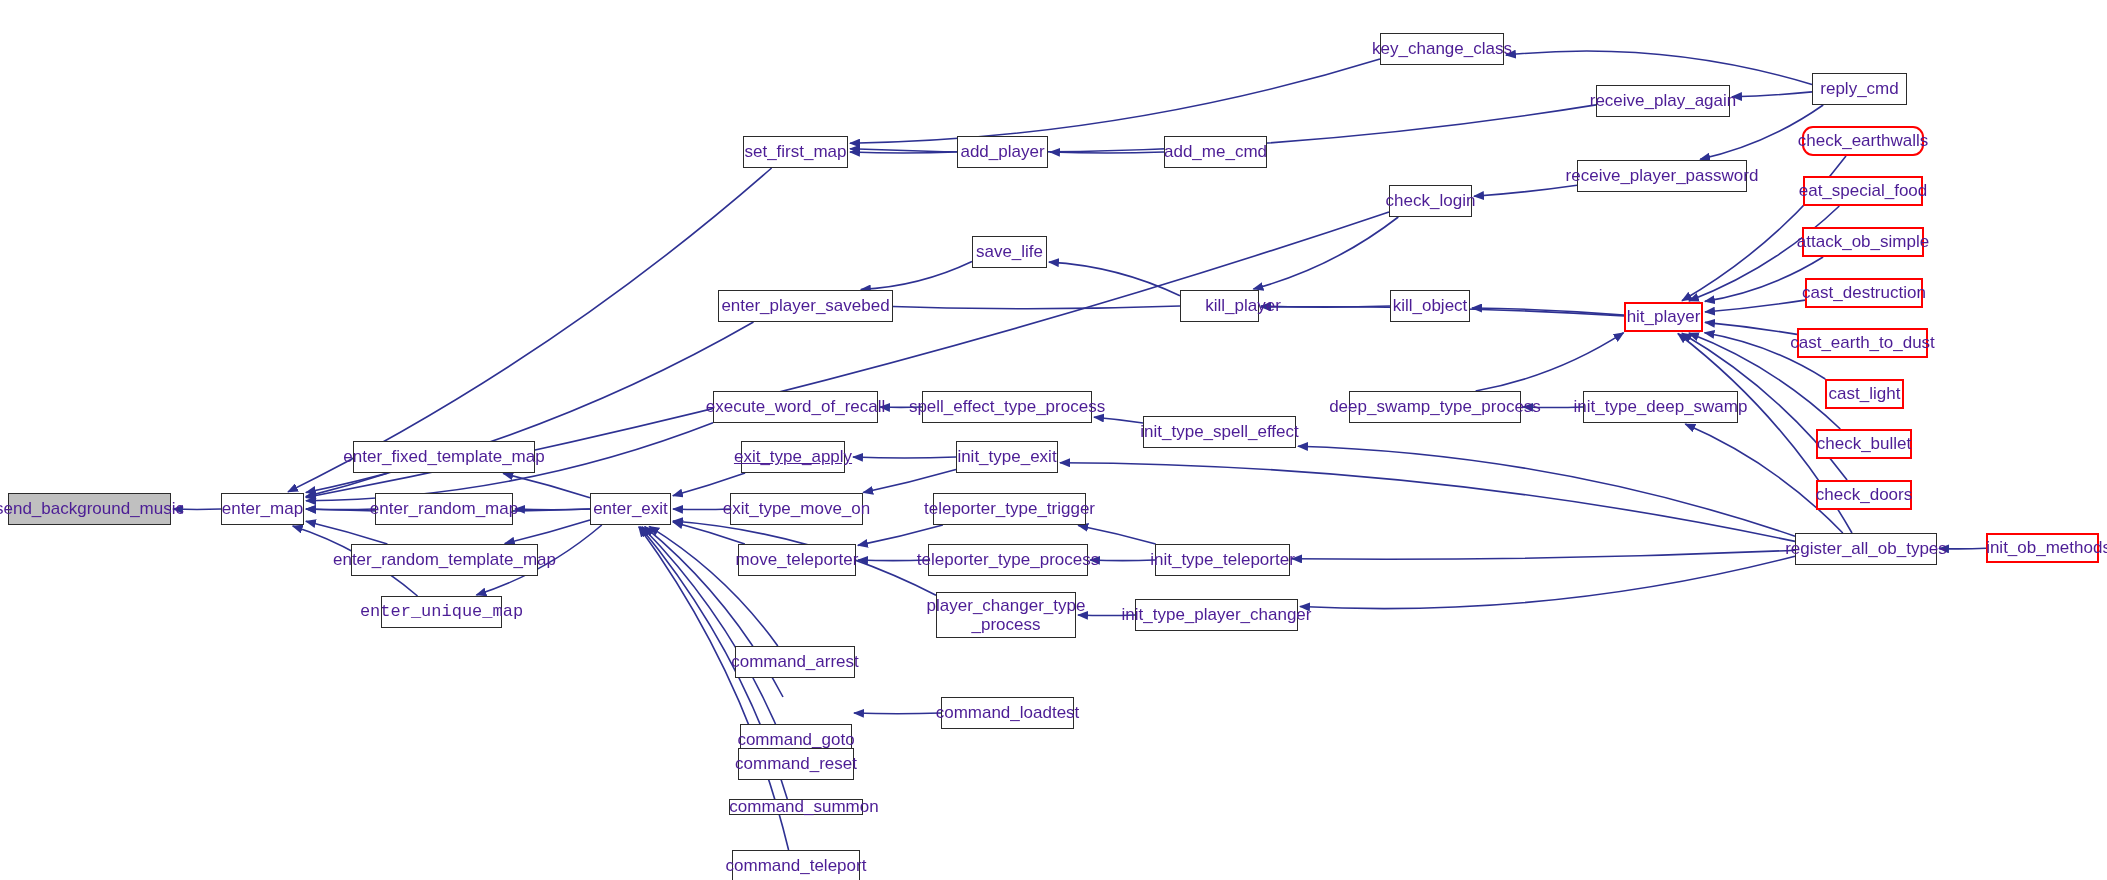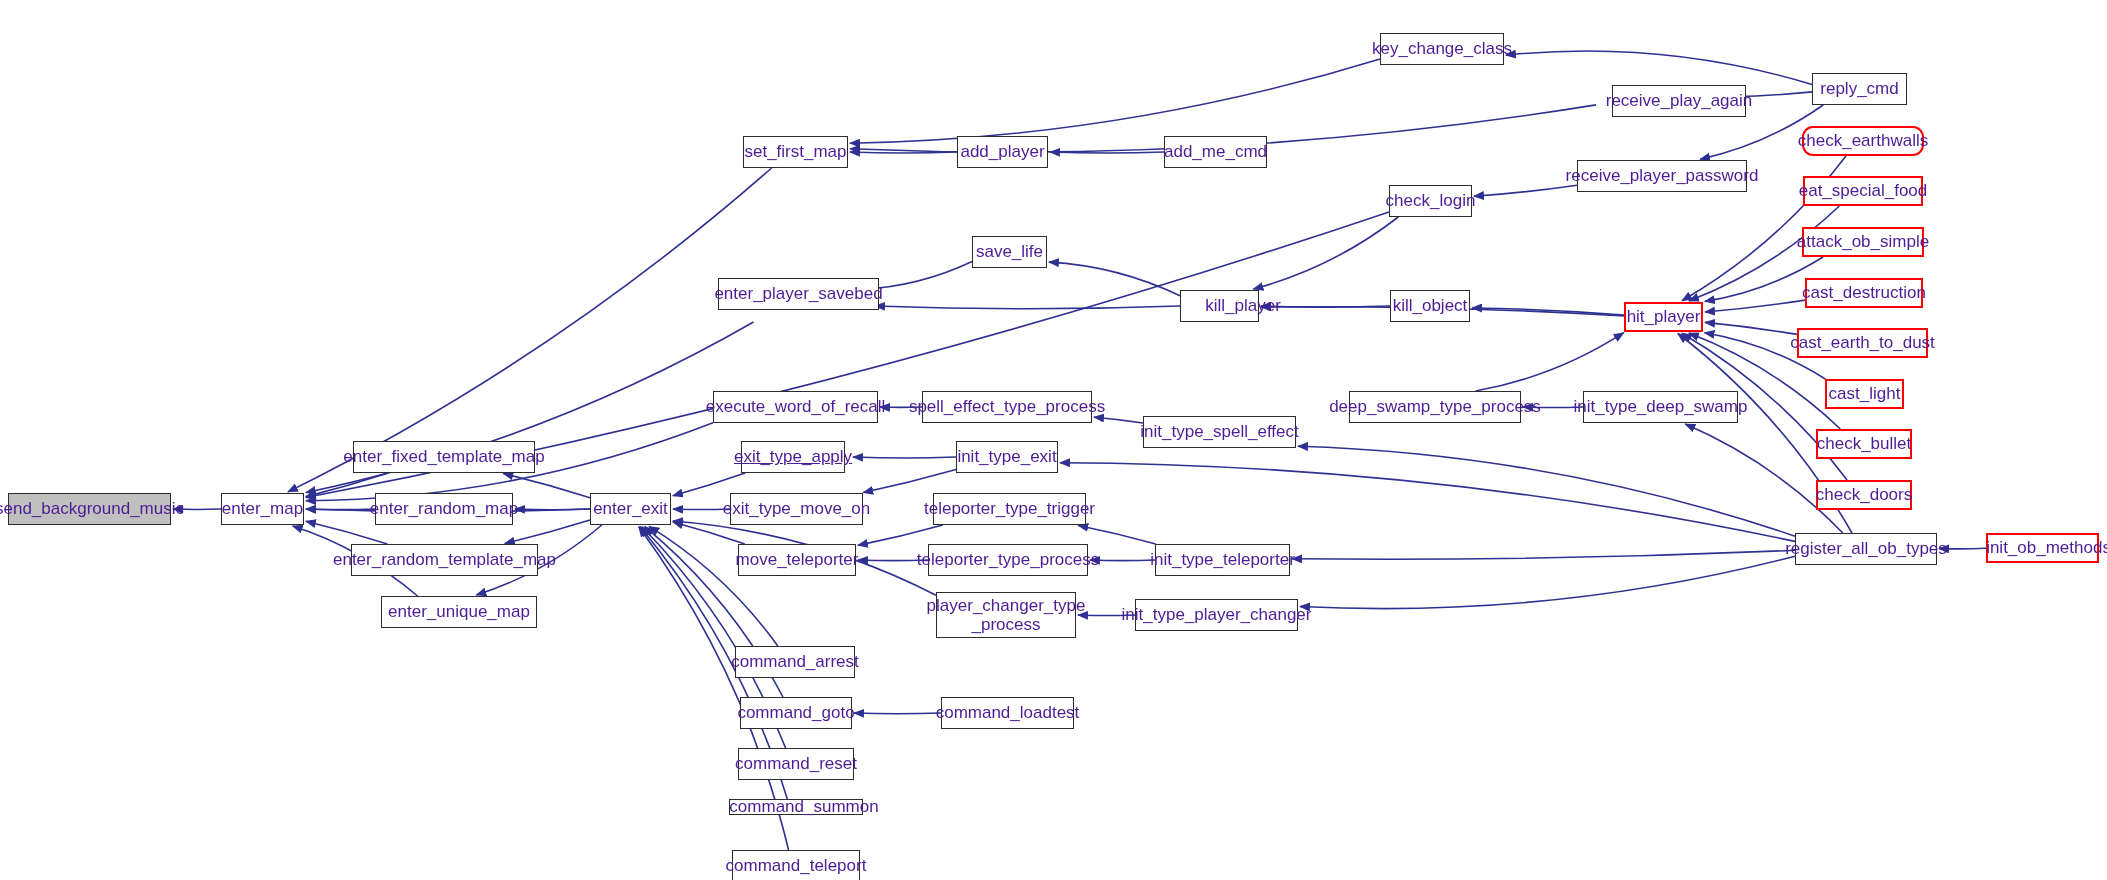--- a/index.html
+++ b/index.html
@@ -90,32 +90,32 @@
         <path d="M787.3,799.0 Q740.9,648.2 640.1,526.8" marker-end="url(#ah)"></path>
         <path d="M788.6,850.0 Q746.0,673.4 638.8,526.8" marker-end="url(#ah)"></path>
       </g>
   </svg>
   <div id="node-layer">
       <div class="node root" style="left: 8px; top: 493px; width: 163px; height: 32px;"><span>send_background_music</span></div>
       <div class="node" style="left: 221px; top: 493px; width: 83px; height: 32px;"><span>enter_map</span></div>
       <div class="node" style="left: 353px; top: 441px; width: 182px; height: 32px;"><span>enter_fixed_template_map</span></div>
       <div class="node" style="left: 375px; top: 493px; width: 138px; height: 32px;"><span>enter_random_map</span></div>
       <div class="node" style="left: 351px; top: 544px; width: 187px; height: 32px;"><span>enter_random_template_map</span></div>
-      <div class="node" style="left: 381px; top: 596px; width: 156px; height: 32px;"><span>enter_unique_map</span></div>
+      <div class="node" style="left: 381px; top: 596px; width: 121px; height: 32px; font-family: Liberation Mono, monospace;"><span>enter_unique_map</span></div>
       <div class="node" style="left: 590px; top: 493px; width: 81px; height: 32px;"><span>enter_exit</span></div>
       <div class="node" style="left: 743px; top: 136px; width: 105px; height: 32px;"><span>set_first_map</span></div>
       <div class="node" style="left: 957px; top: 136px; width: 91px; height: 32px;"><span>add_player</span></div>
       <div class="node" style="left: 1164px; top: 136px; width: 103px; height: 32px;"><span>add_me_cmd</span></div>
-      <div class="node" style="left: 718px; top: 278px; width: 161px; height: 32px;"><span>enter_player_savebed</span></div>
+      <div class="node" style="left: 718px; top: 290px; width: 175px; height: 32px;"><span>enter_player_savebed</span></div>
       <div class="node" style="left: 972px; top: 236px; width: 75px; height: 32px;"><span>save_life</span></div>
       <div class="node" style="left: 1180px; top: 290px; width: 79px; height: 32px; padding-left: 47px;"><span>kill_player</span></div>
       <div class="node" style="left: 1390px; top: 290px; width: 80px; height: 32px;"><span>kill_object</span></div>
       <div class="node" style="left: 1389px; top: 185px; width: 83px; height: 32px;"><span>check_login</span></div>
       <div class="node" style="left: 1577px; top: 160px; width: 170px; height: 32px;"><span>receive_player_password</span></div>
-      <div class="node" style="left: 1596px; top: 85px; width: 134px; height: 32px; margin-left: 16px;"><span>receive_play_again</span></div>
+      <div class="node" style="left: 1596px; top: 85px; width: 134px; height: 32px;"><span>receive_play_again</span></div>
       <div class="node" style="left: 1380px; top: 33px; width: 124px; height: 32px;"><span>key_change_class</span></div>
       <div class="node" style="left: 1812px; top: 73px; width: 95px; height: 32px;"><span>reply_cmd</span></div>
       <div class="node red" style="left: 1802px; top: 126px; width: 122px; height: 30px; border-radius: 11px;"><span>check_earthwalls</span></div>
       <div class="node red" style="left: 1803px; top: 176px; width: 120px; height: 30px;"><span>eat_special_food</span></div>
       <div class="node red" style="left: 1802px; top: 227px; width: 122px; height: 30px;"><span>attack_ob_simple</span></div>
       <div class="node red" style="left: 1805px; top: 278px; width: 118px; height: 30px;"><span>cast_destruction</span></div>
       <div class="node red" style="left: 1797px; top: 328px; width: 131px; height: 30px;"><span>cast_earth_to_dust</span></div>
       <div class="node red" style="left: 1825px; top: 379px; width: 79px; height: 30px;"><span>cast_light</span></div>
       <div class="node red" style="left: 1816px; top: 429px; width: 96px; height: 30px;"><span>check_bullet</span></div>
       <div class="node red" style="left: 1816px; top: 480px; width: 96px; height: 30px;"><span>check_doors</span></div>
@@ -129,21 +129,21 @@
       <div class="node" style="left: 956px; top: 441px; width: 102px; height: 32px;"><span>init_type_exit</span></div>
       <div class="node" style="left: 730px; top: 493px; width: 133px; height: 32px;"><span>exit_type_move_on</span></div>
       <div class="node" style="left: 933px; top: 493px; width: 153px; height: 32px;"><span>teleporter_type_trigger</span></div>
       <div class="node" style="left: 738px; top: 544px; width: 118px; height: 32px;"><span>move_teleporter</span></div>
       <div class="node" style="left: 928px; top: 544px; width: 160px; height: 32px;"><span>teleporter_type_process</span></div>
       <div class="node" style="left: 1155px; top: 544px; width: 135px; height: 32px;"><span>init_type_teleporter</span></div>
       <div class="node" style="left: 936px; top: 592px; width: 140px; height: 46px;"><span>player_changer_type
 _process</span></div>
       <div class="node" style="left: 1135px; top: 599px; width: 163px; height: 32px;"><span>init_type_player_changer</span></div>
       <div class="node" style="left: 735px; top: 646px; width: 120px; height: 32px;"><span>command_arrest</span></div>
-      <div class="node" style="left: 740px; top: 697px; width: 112px; height: 32px;"><span>command_goto</span></div>
+      <div class="node" style="left: 740px; top: 724px; width: 112px; height: 32px;"><span>command_goto</span></div>
       <div class="node" style="left: 941px; top: 697px; width: 133px; height: 32px;"><span>command_loadtest</span></div>
       <div class="node" style="left: 738px; top: 748px; width: 116px; height: 32px;"><span>command_reset</span></div>
       <div class="node" style="left: 729px; top: 799px; width: 134px; height: 16px; padding-left: 16px;"><span>command_summon</span></div>
       <div class="node" style="left: 732px; top: 850px; width: 128px; height: 32px;"><span>command_teleport</span></div>
       <div class="node" style="left: 1795px; top: 533px; width: 142px; height: 32px;"><span>register_all_ob_types</span></div>
       <div class="node red" style="left: 1986px; top: 533px; width: 113px; height: 30px; padding-left: 12px;"><span>init_ob_methods</span></div>
     </div>
 </div>
 
 </body></html>

